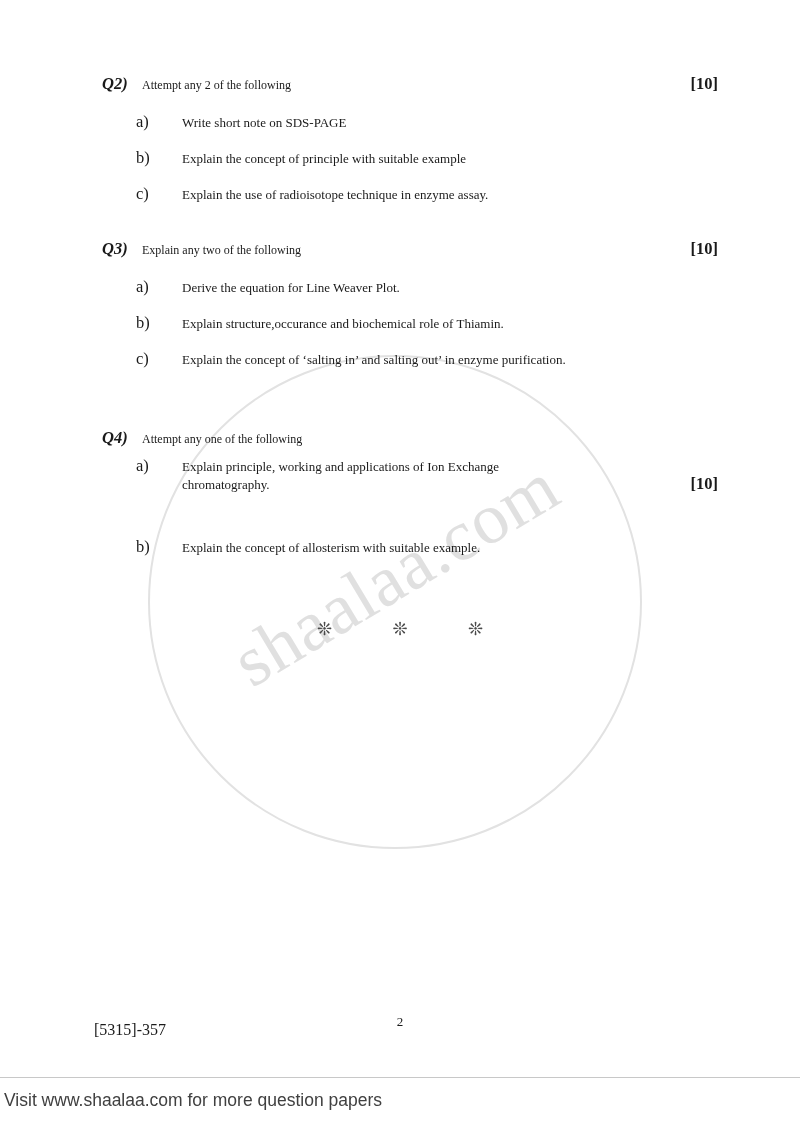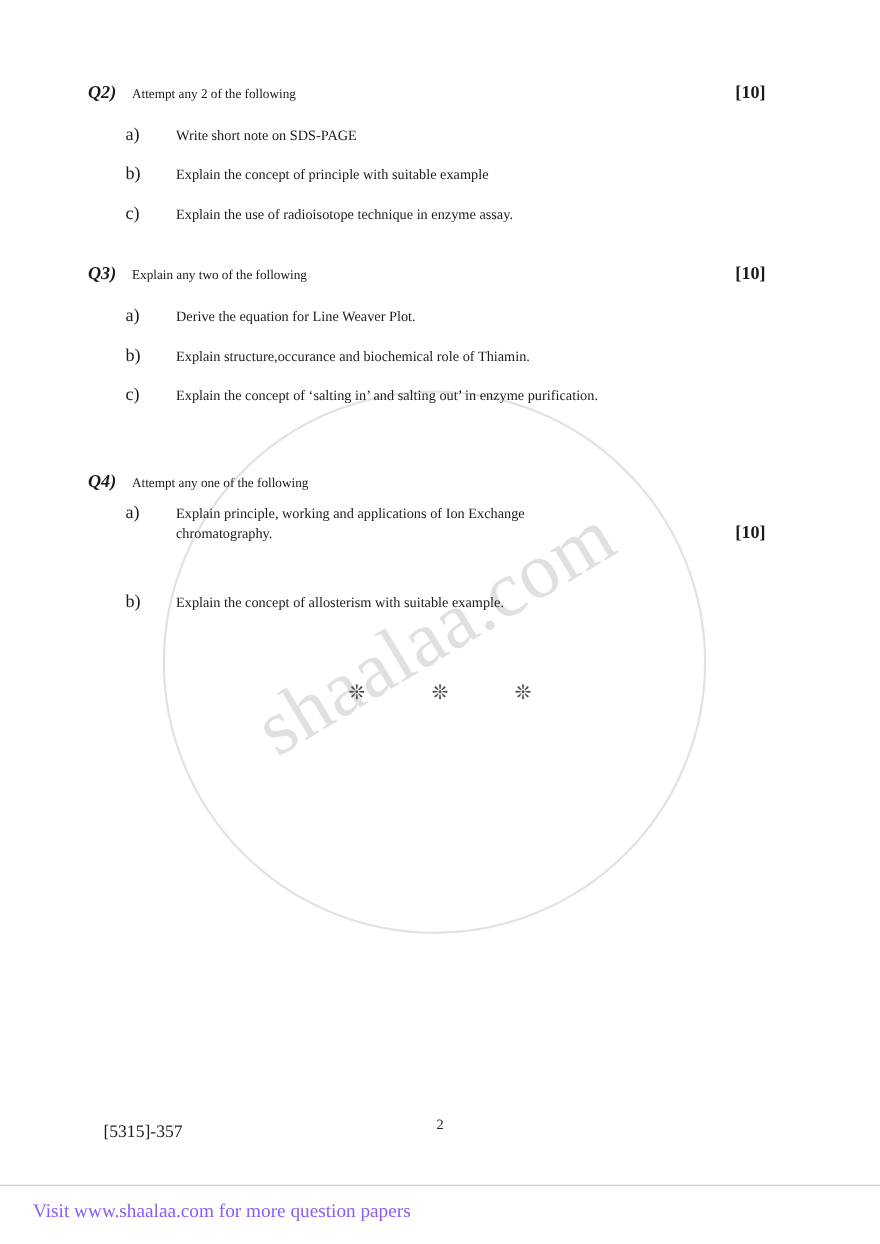--- a/index.html
+++ b/index.html
@@ -64,21 +64,21 @@
     left: 0;
     top: 0;
     width: 800px;
     height: 1131px;
     z-index: 2;
   }
 
   
   .qblock {
     position: absolute;
-    left: 80px;
+    left: 102px;
     width: 616px;
   }
   .qhead {
     display: flex;
     align-items: baseline;
     position: relative;
   }
   .qlabel {
     font-style: italic;
     font-weight: bold;
@@ -168,25 +168,25 @@
     position: absolute;
     left: 0;
     top: 1077px;
     width: 800px;
     height: 1px;
     background: #c8c8c8;
     z-index: 2;
   }
   .bottom-note {
     position: absolute;
-    left: 30px;
+    left: 4px;
     top: 1090px;
-    font-family: Liberation Serif, serif;
+    font-family: Liberation Sans, sans-serif;
     font-size: 17.5px;
-    color: #8b5cf6;
+    color: #404040;
     z-index: 2;
   }
 </style>
 </head>
 <body>
 
 <div class="page">
 
   <div class="watermark">
     <div class="watermark-circle"></div>

